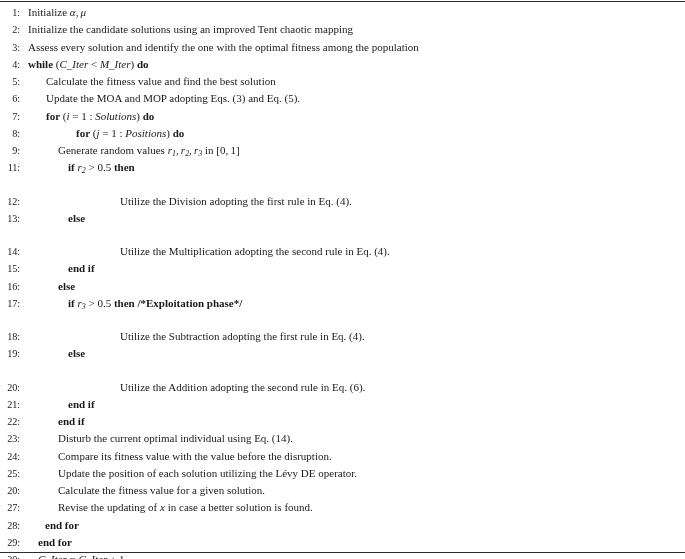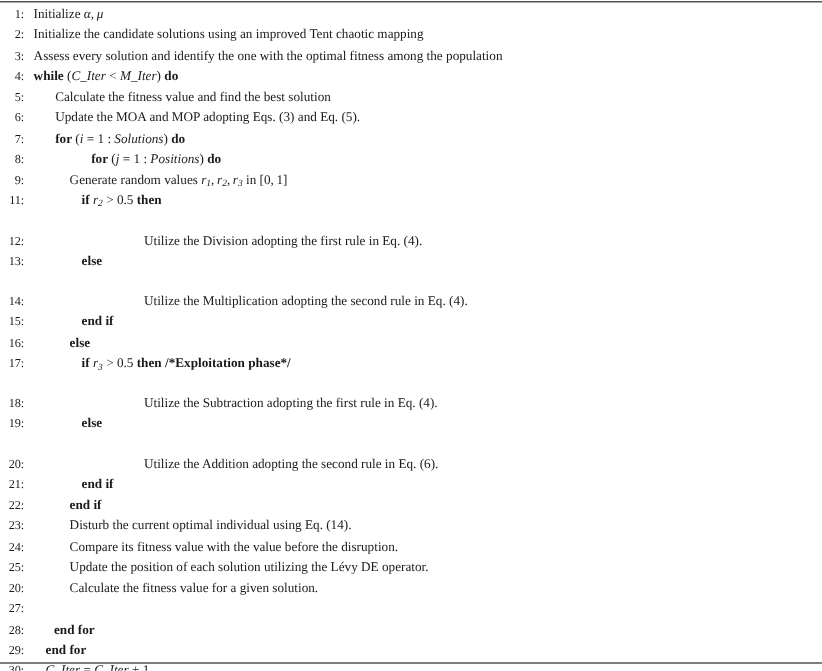--- a/index.html
+++ b/index.html
@@ -218,20 +218,21 @@
       <span class="line-body ind3">Update the position of each solution utilizing the Lévy DE operator.</span>
     </div>
 
     <div class="alg-line">
       <span class="line-no">20</span>
       <span class="line-body ind3">Calculate the fitness value for a given solution.</span>
     </div>
 
     <div class="alg-line">
       <span class="line-no">27</span>
+      <span class="line-body ind3">Revise the updating of <i class="id">x</i> in case a better solution is found.</span>
     </div>
 
     <div class="alg-line">
       <span class="line-no">28</span>
       <span class="line-body indB"><b class="kw">end for</b></span>
     </div>
 
     <div class="alg-line">
       <span class="line-no">29</span>
       <span class="line-body indA"><b class="kw">end for</b></span>

